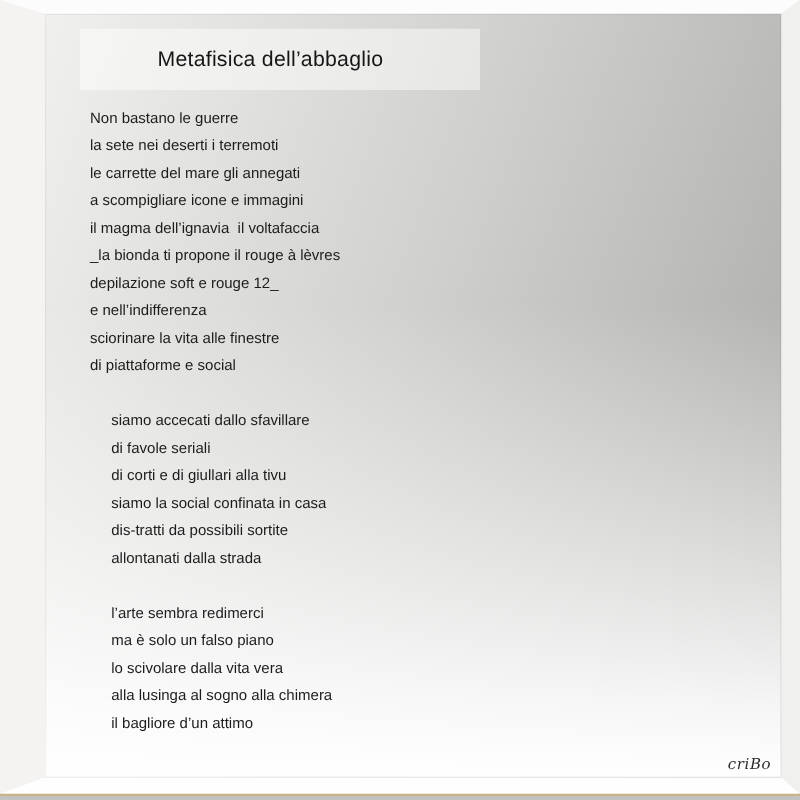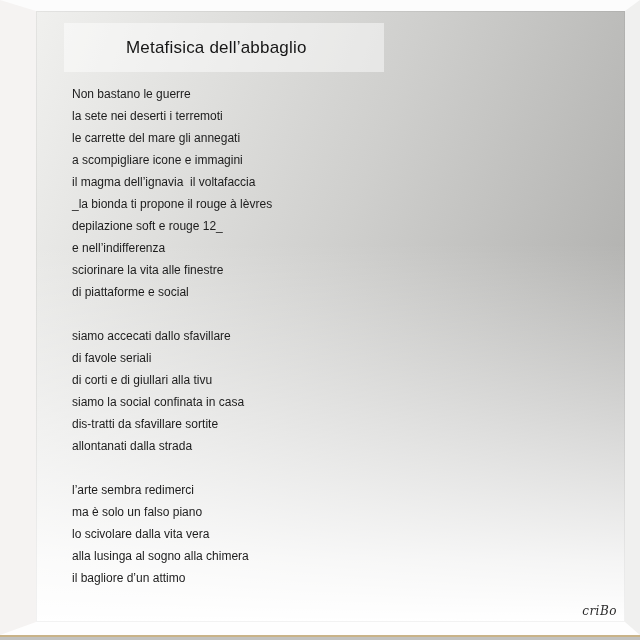--- a/index.html
+++ b/index.html
@@ -39,21 +39,21 @@
   }
   .title {
     padding-left:62px;
     font-size:17px; letter-spacing:0.2px; color:#161616;
     white-space:pre-wrap;
   }
   .poem {
     position:absolute; left:36px; top:72px; right:20px;
     font-size:12px; line-height:22px; color:#1c1c1c;
   }
-  .stanza + .stanza { margin-top:22px; }
+  .stanza + .stanza { margin-top:22px;margin-left:17px; }
   .line { white-space:pre-wrap; }
   .signature {
     position:absolute; right:8px; bottom:4px;
     font-family:"DejaVu Serif", serif; font-style:italic;
     font-size:12px; color:#2a2a2a; letter-spacing:0.5px;
   }
 </style>
 </head>
 <body>
 
@@ -74,21 +74,21 @@
             <div class="line">depilazione soft e rouge 12_</div>
             <div class="line">e nell’indifferenza</div>
             <div class="line">sciorinare la vita alle finestre</div>
             <div class="line">di piattaforme e social</div>
           </div>
           <div class="stanza">
             <div class="line">siamo accecati dallo sfavillare</div>
             <div class="line">di favole seriali</div>
             <div class="line">di corti e di giullari alla tivu</div>
             <div class="line">siamo la social confinata in casa</div>
-            <div class="line">dis-tratti da sfavillare sortite</div>
+            <div class="line">dis-tratti da possibili sortite</div>
             <div class="line">allontanati dalla strada</div>
           </div>
           <div class="stanza">
             <div class="line">l’arte sembra redimerci</div>
             <div class="line">ma è solo un falso piano</div>
             <div class="line">lo scivolare dalla vita vera</div>
             <div class="line">alla lusinga al sogno alla chimera</div>
             <div class="line">il bagliore d’un attimo</div>
           </div>
         </div>

